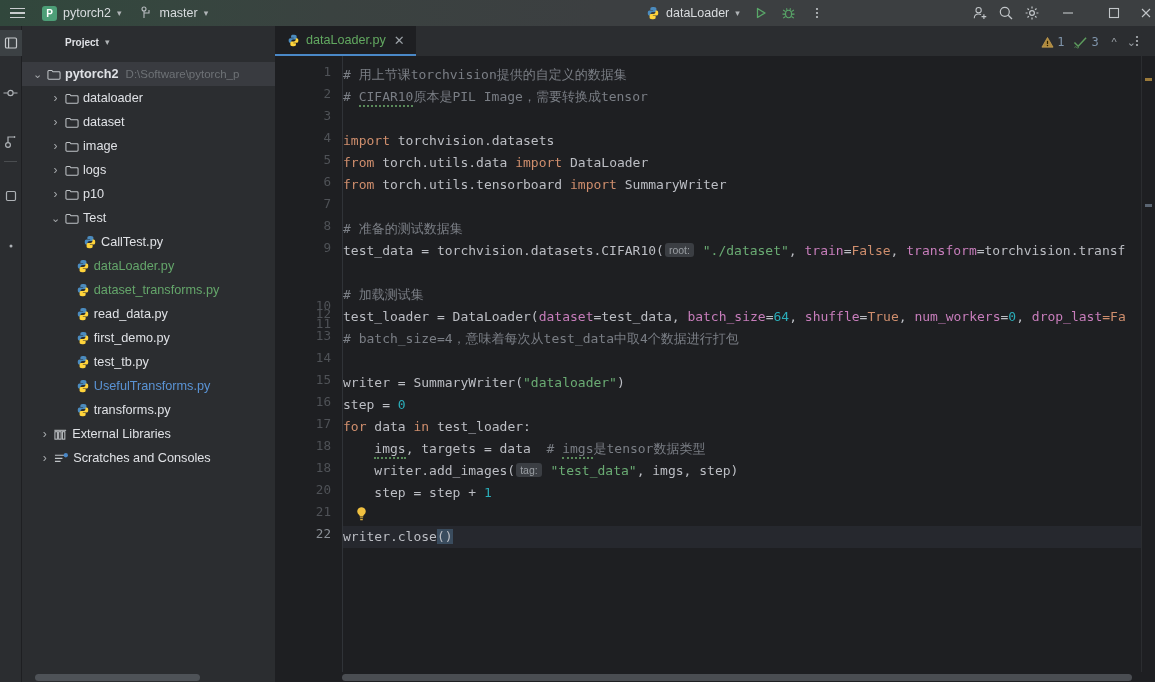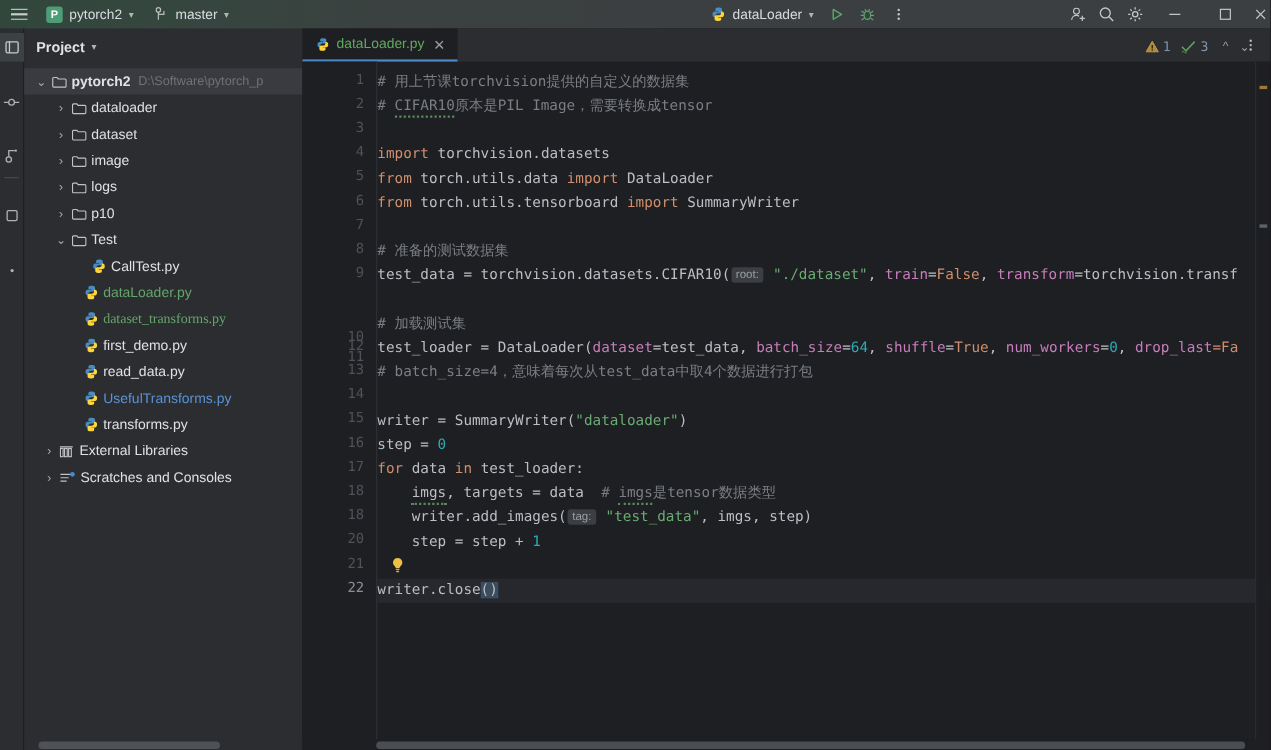--- a/index.html
+++ b/index.html
@@ -53,21 +53,21 @@
   .rail-btn { width:22px; height:26px; display:flex; align-items:center; justify-content:center; cursor:pointer; }
   .rail-btn.sel { background:#3c4144; }
   .rail-sep { width:13px; height:1px; background:#4a4d50; margin:7px 0; }
 
   
   .panel {
     position:absolute; left:22px; top:26px; width:253px; height:656px;
     background:#2b2d30;
   }
   .panel-head { height:32px; display:flex; align-items:center; padding-left:11px; gap:6px; }
-  .panel-title { color:#dfe1e5; font-size:13px; font-weight:bold; }
+  .panel-title { color:#dfe1e5; font-size:10px; font-weight:bold;margin-left:32px; }
   .tree { padding-top:4px; font-size:12.7px; color:#dfe1e5; }
   .row {
     height:24px; display:flex; align-items:center; white-space:nowrap; cursor:pointer;
     padding-right:4px;
   }
   .row.sel { background:#393b40; }
   .arrow { width:15px; flex:0 0 15px; text-align:center; color:#a5a8ab; font-size:9px; }
   .arrow.none { color:transparent; }
   .lbl { margin-left:4px; }
   .lbl.bold { font-weight:bold; }
@@ -364,49 +364,59 @@
         <div class="row" style="padding-left: 36.8px;">
           <span class="arrow none"></span>
           <span style="display: flex; align-items: center; margin-left: 2px;">
             <svg width="14" height="14" viewBox="0 0 16 16">
               <path d="M7.6 1c-2 0-2.6.8-2.6 2v1.6h3.2v.5H4.1C2.8 5.1 2 6 2 8s.8 2.9 2.1 2.9h1.1V9.2c0-1.3 1-2.3 2.3-2.3h2.6c1 0 1.8-.8 1.8-1.8V3c0-1.1-.9-2-2.9-2z" fill="#4b8bbe"></path>
               <path d="M8.4 15c2 0 2.6-.8 2.6-2v-1.6H7.8v-.5h4.1C13.2 10.9 14 10 14 8s-.8-2.9-2.1-2.9h-1.1v1.7c0 1.3-1 2.3-2.3 2.3H5.9c-1 0-1.8.8-1.8 1.8V13c0 1.1.9 2 2.9 2z" fill="#ffd43b"></path>
             </svg>
           </span>
           <span class="lbl green">dataLoader.py</span>
         </div>
-        <div class="row" style="padding-left: 36.8px; font-family: Liberation Serif, serif;">
+        <div class="row" style="padding-left: 36.8px;">
           <span class="arrow none"></span>
           <span style="display: flex; align-items: center; margin-left: 2px;">
             <svg width="14" height="14" viewBox="0 0 16 16">
               <path d="M7.6 1c-2 0-2.6.8-2.6 2v1.6h3.2v.5H4.1C2.8 5.1 2 6 2 8s.8 2.9 2.1 2.9h1.1V9.2c0-1.3 1-2.3 2.3-2.3h2.6c1 0 1.8-.8 1.8-1.8V3c0-1.1-.9-2-2.9-2z" fill="#4b8bbe"></path>
               <path d="M8.4 15c2 0 2.6-.8 2.6-2v-1.6H7.8v-.5h4.1C13.2 10.9 14 10 14 8s-.8-2.9-2.1-2.9h-1.1v1.7c0 1.3-1 2.3-2.3 2.3H5.9c-1 0-1.8.8-1.8 1.8V13c0 1.1.9 2 2.9 2z" fill="#ffd43b"></path>
             </svg>
           </span>
           <span class="lbl green">dataset_transforms.py</span>
         </div>
         <div class="row" style="padding-left: 36.8px;">
           <span class="arrow none"></span>
           <span style="display: flex; align-items: center; margin-left: 2px;">
             <svg width="14" height="14" viewBox="0 0 16 16">
               <path d="M7.6 1c-2 0-2.6.8-2.6 2v1.6h3.2v.5H4.1C2.8 5.1 2 6 2 8s.8 2.9 2.1 2.9h1.1V9.2c0-1.3 1-2.3 2.3-2.3h2.6c1 0 1.8-.8 1.8-1.8V3c0-1.1-.9-2-2.9-2z" fill="#4b8bbe"></path>
               <path d="M8.4 15c2 0 2.6-.8 2.6-2v-1.6H7.8v-.5h4.1C13.2 10.9 14 10 14 8s-.8-2.9-2.1-2.9h-1.1v1.7c0 1.3-1 2.3-2.3 2.3H5.9c-1 0-1.8.8-1.8 1.8V13c0 1.1.9 2 2.9 2z" fill="#ffd43b"></path>
             </svg>
           </span>
+          <span class="lbl">read_data.py</span>
+        </div>
+        <div class="row" style="padding-left: 36.8px;">
+          <span class="arrow none"></span>
+          <span style="display: flex; align-items: center; margin-left: 2px;">
+            <svg width="14" height="14" viewBox="0 0 16 16">
+              <path d="M7.6 1c-2 0-2.6.8-2.6 2v1.6h3.2v.5H4.1C2.8 5.1 2 6 2 8s.8 2.9 2.1 2.9h1.1V9.2c0-1.3 1-2.3 2.3-2.3h2.6c1 0 1.8-.8 1.8-1.8V3c0-1.1-.9-2-2.9-2z" fill="#4b8bbe"></path>
+              <path d="M8.4 15c2 0 2.6-.8 2.6-2v-1.6H7.8v-.5h4.1C13.2 10.9 14 10 14 8s-.8-2.9-2.1-2.9h-1.1v1.7c0 1.3-1 2.3-2.3 2.3H5.9c-1 0-1.8.8-1.8 1.8V13c0 1.1.9 2 2.9 2z" fill="#ffd43b"></path>
+            </svg>
+          </span>
           <span class="lbl">first_demo.py</span>
         </div>
         <div class="row" style="padding-left: 36.8px;">
           <span class="arrow none"></span>
           <span style="display: flex; align-items: center; margin-left: 2px;">
             <svg width="14" height="14" viewBox="0 0 16 16">
               <path d="M7.6 1c-2 0-2.6.8-2.6 2v1.6h3.2v.5H4.1C2.8 5.1 2 6 2 8s.8 2.9 2.1 2.9h1.1V9.2c0-1.3 1-2.3 2.3-2.3h2.6c1 0 1.8-.8 1.8-1.8V3c0-1.1-.9-2-2.9-2z" fill="#4b8bbe"></path>
               <path d="M8.4 15c2 0 2.6-.8 2.6-2v-1.6H7.8v-.5h4.1C13.2 10.9 14 10 14 8s-.8-2.9-2.1-2.9h-1.1v1.7c0 1.3-1 2.3-2.3 2.3H5.9c-1 0-1.8.8-1.8 1.8V13c0 1.1.9 2 2.9 2z" fill="#ffd43b"></path>
             </svg>
           </span>
-          <span class="lbl">read_data.py</span>
+          <span class="lbl">test_tb.py</span>
         </div>
         <div class="row" style="padding-left: 36.8px;">
           <span class="arrow none"></span>
           <span style="display: flex; align-items: center; margin-left: 2px;">
             <svg width="14" height="14" viewBox="0 0 16 16">
               <path d="M7.6 1c-2 0-2.6.8-2.6 2v1.6h3.2v.5H4.1C2.8 5.1 2 6 2 8s.8 2.9 2.1 2.9h1.1V9.2c0-1.3 1-2.3 2.3-2.3h2.6c1 0 1.8-.8 1.8-1.8V3c0-1.1-.9-2-2.9-2z" fill="#4b8bbe"></path>
               <path d="M8.4 15c2 0 2.6-.8 2.6-2v-1.6H7.8v-.5h4.1C13.2 10.9 14 10 14 8s-.8-2.9-2.1-2.9h-1.1v1.7c0 1.3-1 2.3-2.3 2.3H5.9c-1 0-1.8.8-1.8 1.8V13c0 1.1.9 2 2.9 2z" fill="#ffd43b"></path>
             </svg>
           </span>
           <span class="lbl blue">UsefulTransforms.py</span>

